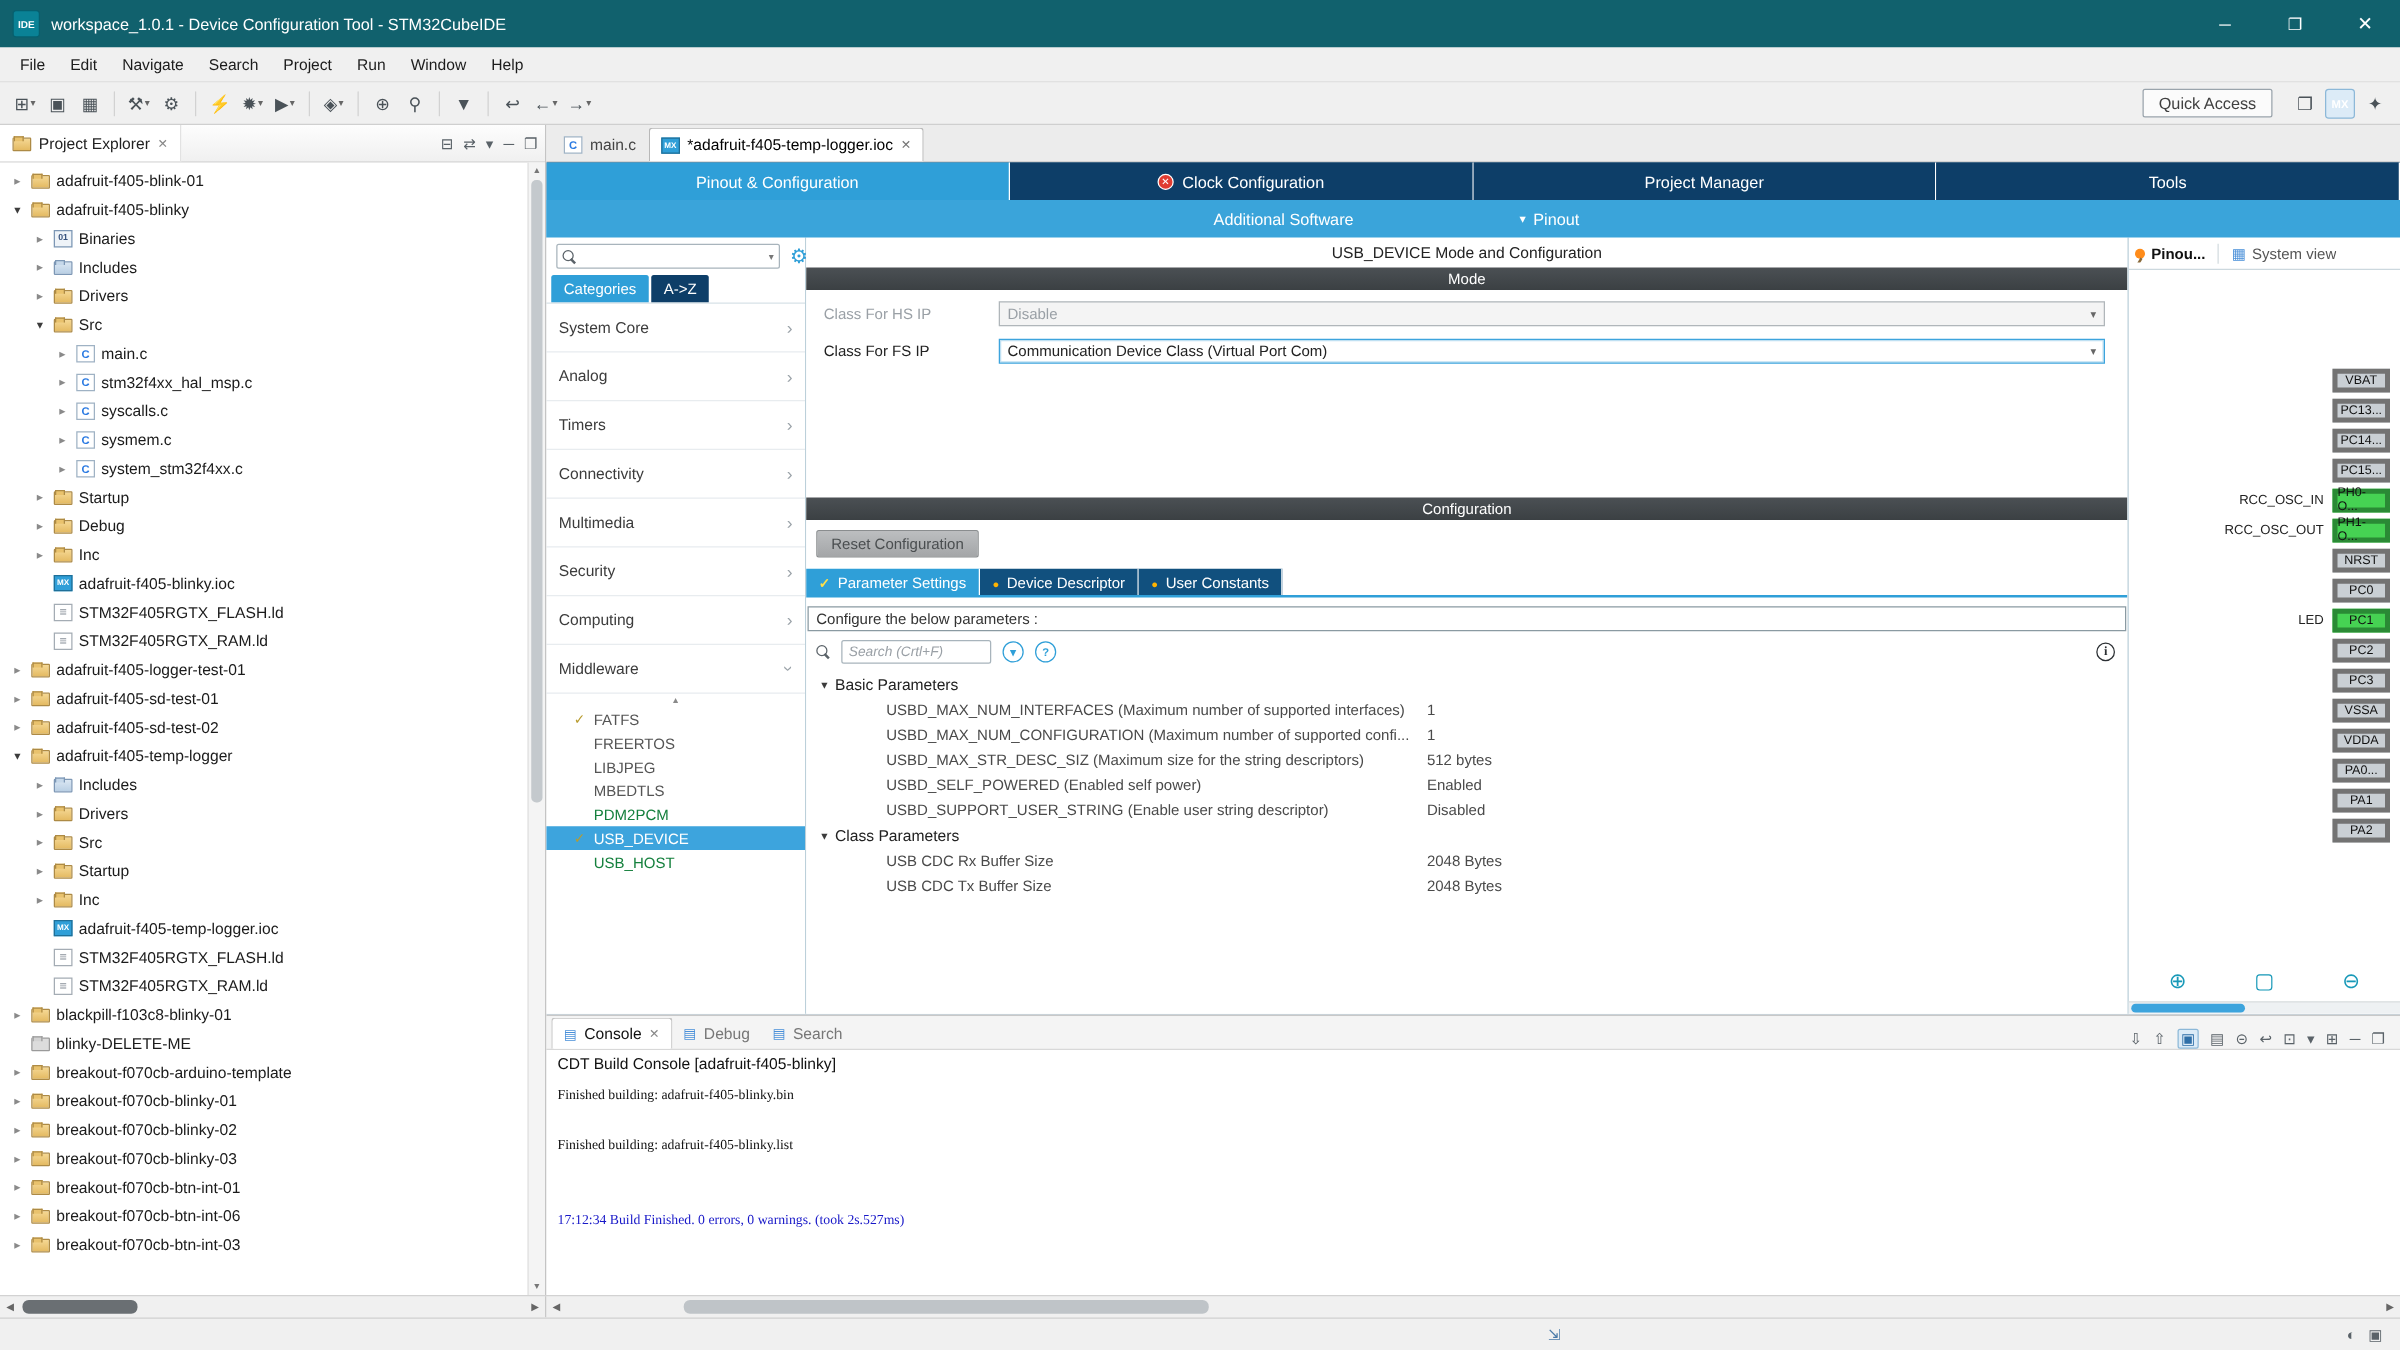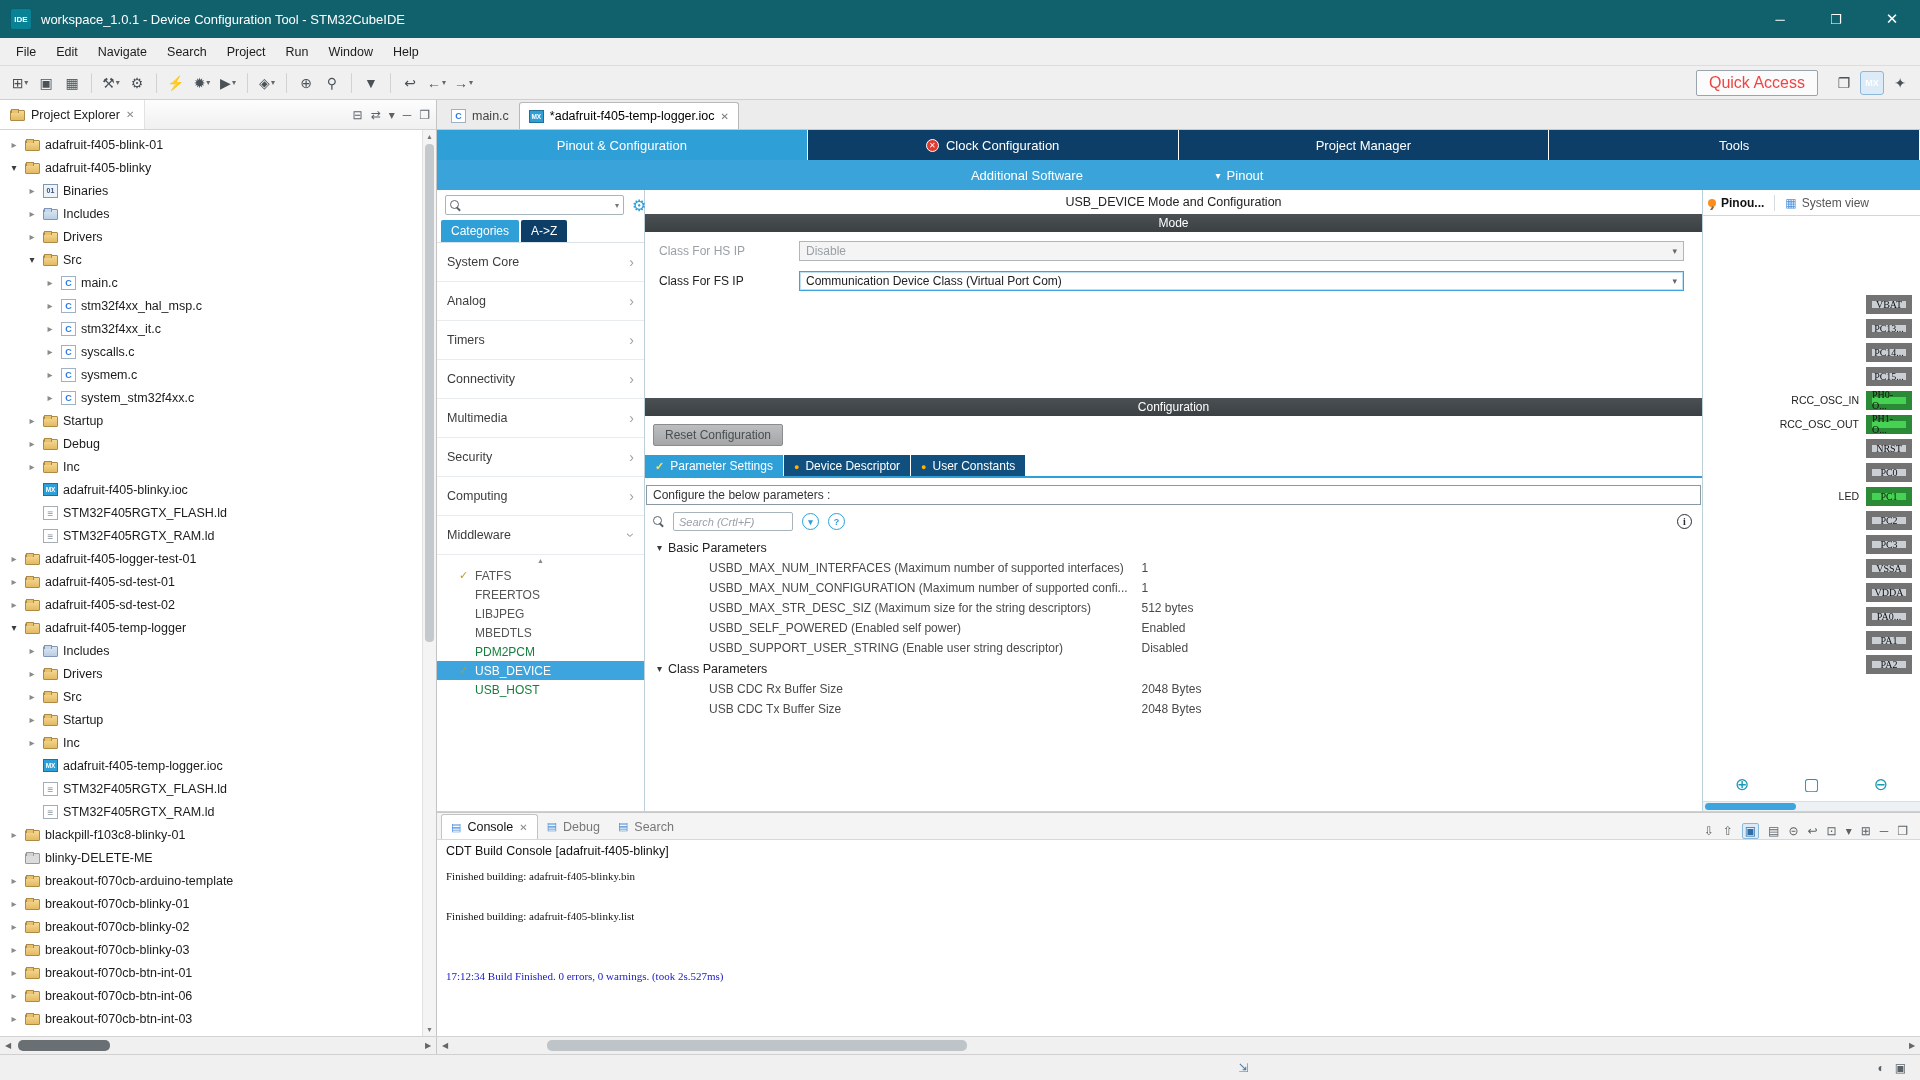--- a/index.html
+++ b/index.html
@@ -20,21 +20,21 @@
   .menu-item{padding:0 10px;line-height:28px;color:#1c1c1c;font-size:12.5px;}
 
   
   .toolbar{height:34px;background:#f0f0f0;border-bottom:1px solid #cfcfcf;display:flex;align-items:center;padding:0 8px;flex:0 0 auto;}
   .tb-icon{height:24px;min-width:24px;padding:0 2px;display:flex;align-items:center;justify-content:center;color:#4a5258;font-size:14px;border:1px solid transparent;border-radius:3px;}
   .tb-icon .dd{font-size:8px;margin-left:1px;color:#666;}
   .tb-icon.sep{min-width:1px;width:1px;padding:0;height:20px;background:#d2d2d2;border:none;margin:0 5px;overflow:hidden;color:transparent;}
   .tb-icon.mx{background:#2f9fd8;color:#fff;font-weight:bold;font-size:9px;border:1px solid #6fa7c8;}
   .tb-icon.act{background:#dcebf7;border-color:#8cb8d8;}
   .tb-right{margin-left:auto;display:flex;align-items:center;gap:4px;}
-  .quick-access{border:1px solid #9aa4ac;background:#fbfbfb;border-radius:2px;padding:3px 12px;font-size:16px;color:#ef4444;margin-right:10px;}
+  .quick-access{border:1px solid #9aa4ac;background:#fbfbfb;border-radius:2px;padding:3px 12px;font-size:13px;color:#404040;margin-right:10px;}
 
   
   .main{flex:1 1 auto;display:flex;min-height:0;}
 
   
   .explorer{width:437px;flex:0 0 437px;background:#fff;border-right:1px solid #c4c4c4;display:flex;flex-direction:column;position:relative;}
   .view-header{height:30px;background:linear-gradient(#fdfdfd,#f0f0f0);border-bottom:1px solid #d4d4d4;display:flex;align-items:center;flex:0 0 auto;padding-right:6px;}
   .view-tab{display:flex;align-items:center;gap:6px;height:100%;padding:0 10px;background:#fff;border-right:1px solid #e2e2e2;font-size:12.5px;color:#222;}
   .view-close{color:#888;font-size:10px;}
   .view-icons{margin-left:auto;display:flex;gap:8px;color:#5a6268;font-size:12px;}
@@ -145,21 +145,21 @@
   .pin-head{height:26px;border-bottom:1px solid #ccd8de;display:flex;align-items:center;padding:0 5px;gap:10px;flex:0 0 auto;font-size:12px;color:#555;}
   .pin-tab{display:flex;align-items:center;gap:5px;white-space:nowrap;overflow:hidden;}
   .pin-tab.active{color:#111;font-weight:bold;}
   .pin-ico{width:8px;height:8px;border-radius:50%;background:#ff8c1a;position:relative;flex:0 0 8px;}
   .pin-ico::after{content:"";position:absolute;width:1.5px;height:5px;background:#8a6a3a;left:3px;top:7px;transform:rotate(30deg);}
   .grid-ico{color:#4a90d9;font-size:12px;font-weight:normal;}
   .pin-sep{width:1px;height:16px;background:#d4dce0;}
   .pin-canvas{flex:1;display:flex;flex-direction:column;align-items:flex-end;padding:76px 8px 0 0;overflow:hidden;}
   .pin-row{display:flex;align-items:center;height:24px;}
   .net{font-size:10.5px;color:#222;margin-right:7px;}
-  .pin-box{width:46px;height:19px;display:flex;align-items:center;justify-content:center;font-size:10px;color:#111;border:6px solid #737373;font-family:Liberation Serif, serif;}
+  .pin-box{width:46px;height:19px;display:flex;align-items:center;justify-content:center;font-size:10px;color:#111;border:4px solid #737373;}
   .pin-gray{background:#c9cfd4;}
   .pin-green{background:#46d253;border-color:#2a8a35;}
   .zoom-bar{margin-top:auto;height:34px;display:flex;align-items:center;justify-content:space-between;padding:0 32px;color:#1899b8;font-size:17px;flex:0 0 auto;}
   .hscroll-blue{height:10px;background:#eef1f3;border-top:1px solid #dadee0;position:relative;flex:0 0 auto;}
   .hscroll-blue .bthumb{position:absolute;left:2px;top:1px;height:7px;width:42%;background:#3da4dd;border-radius:4px;}
 
   
   .console{height:224px;flex:0 0 auto;border-top:1px solid #c8c8c8;display:flex;flex-direction:column;background:#fff;}
   .console-tabs{height:27px;background:#f4f4f4;border-bottom:1px solid #d8d8d8;display:flex;align-items:flex-end;padding:0 4px;flex:0 0 auto;}
   .ctab{height:25px;display:flex;align-items:center;gap:6px;padding:0 9px;font-size:12.5px;color:#777;}
@@ -368,25 +368,20 @@
             <span>main.c</span>
           </div>
           <div class="tree-row" style="--d: 2;">
             <span class="arrow ex-closed"></span>
             <span class="ti ic-cfile"></span>
             <span>stm32f4xx_hal_msp.c</span>
           </div>
           <div class="tree-row" style="--d: 2;">
             <span class="arrow ex-closed"></span>
             <span class="ti ic-cfile"></span>
-            <span>stm32f4xx_it.c</span>
-          </div>
-          <div class="tree-row" style="--d: 2;">
-            <span class="arrow ex-closed"></span>
-            <span class="ti ic-cfile"></span>
             <span>syscalls.c</span>
           </div>
           <div class="tree-row" style="--d: 2;">
             <span class="arrow ex-closed"></span>
             <span class="ti ic-cfile"></span>
             <span>sysmem.c</span>
           </div>
           <div class="tree-row" style="--d: 2;">
             <span class="arrow ex-closed"></span>
             <span class="ti ic-cfile"></span>

